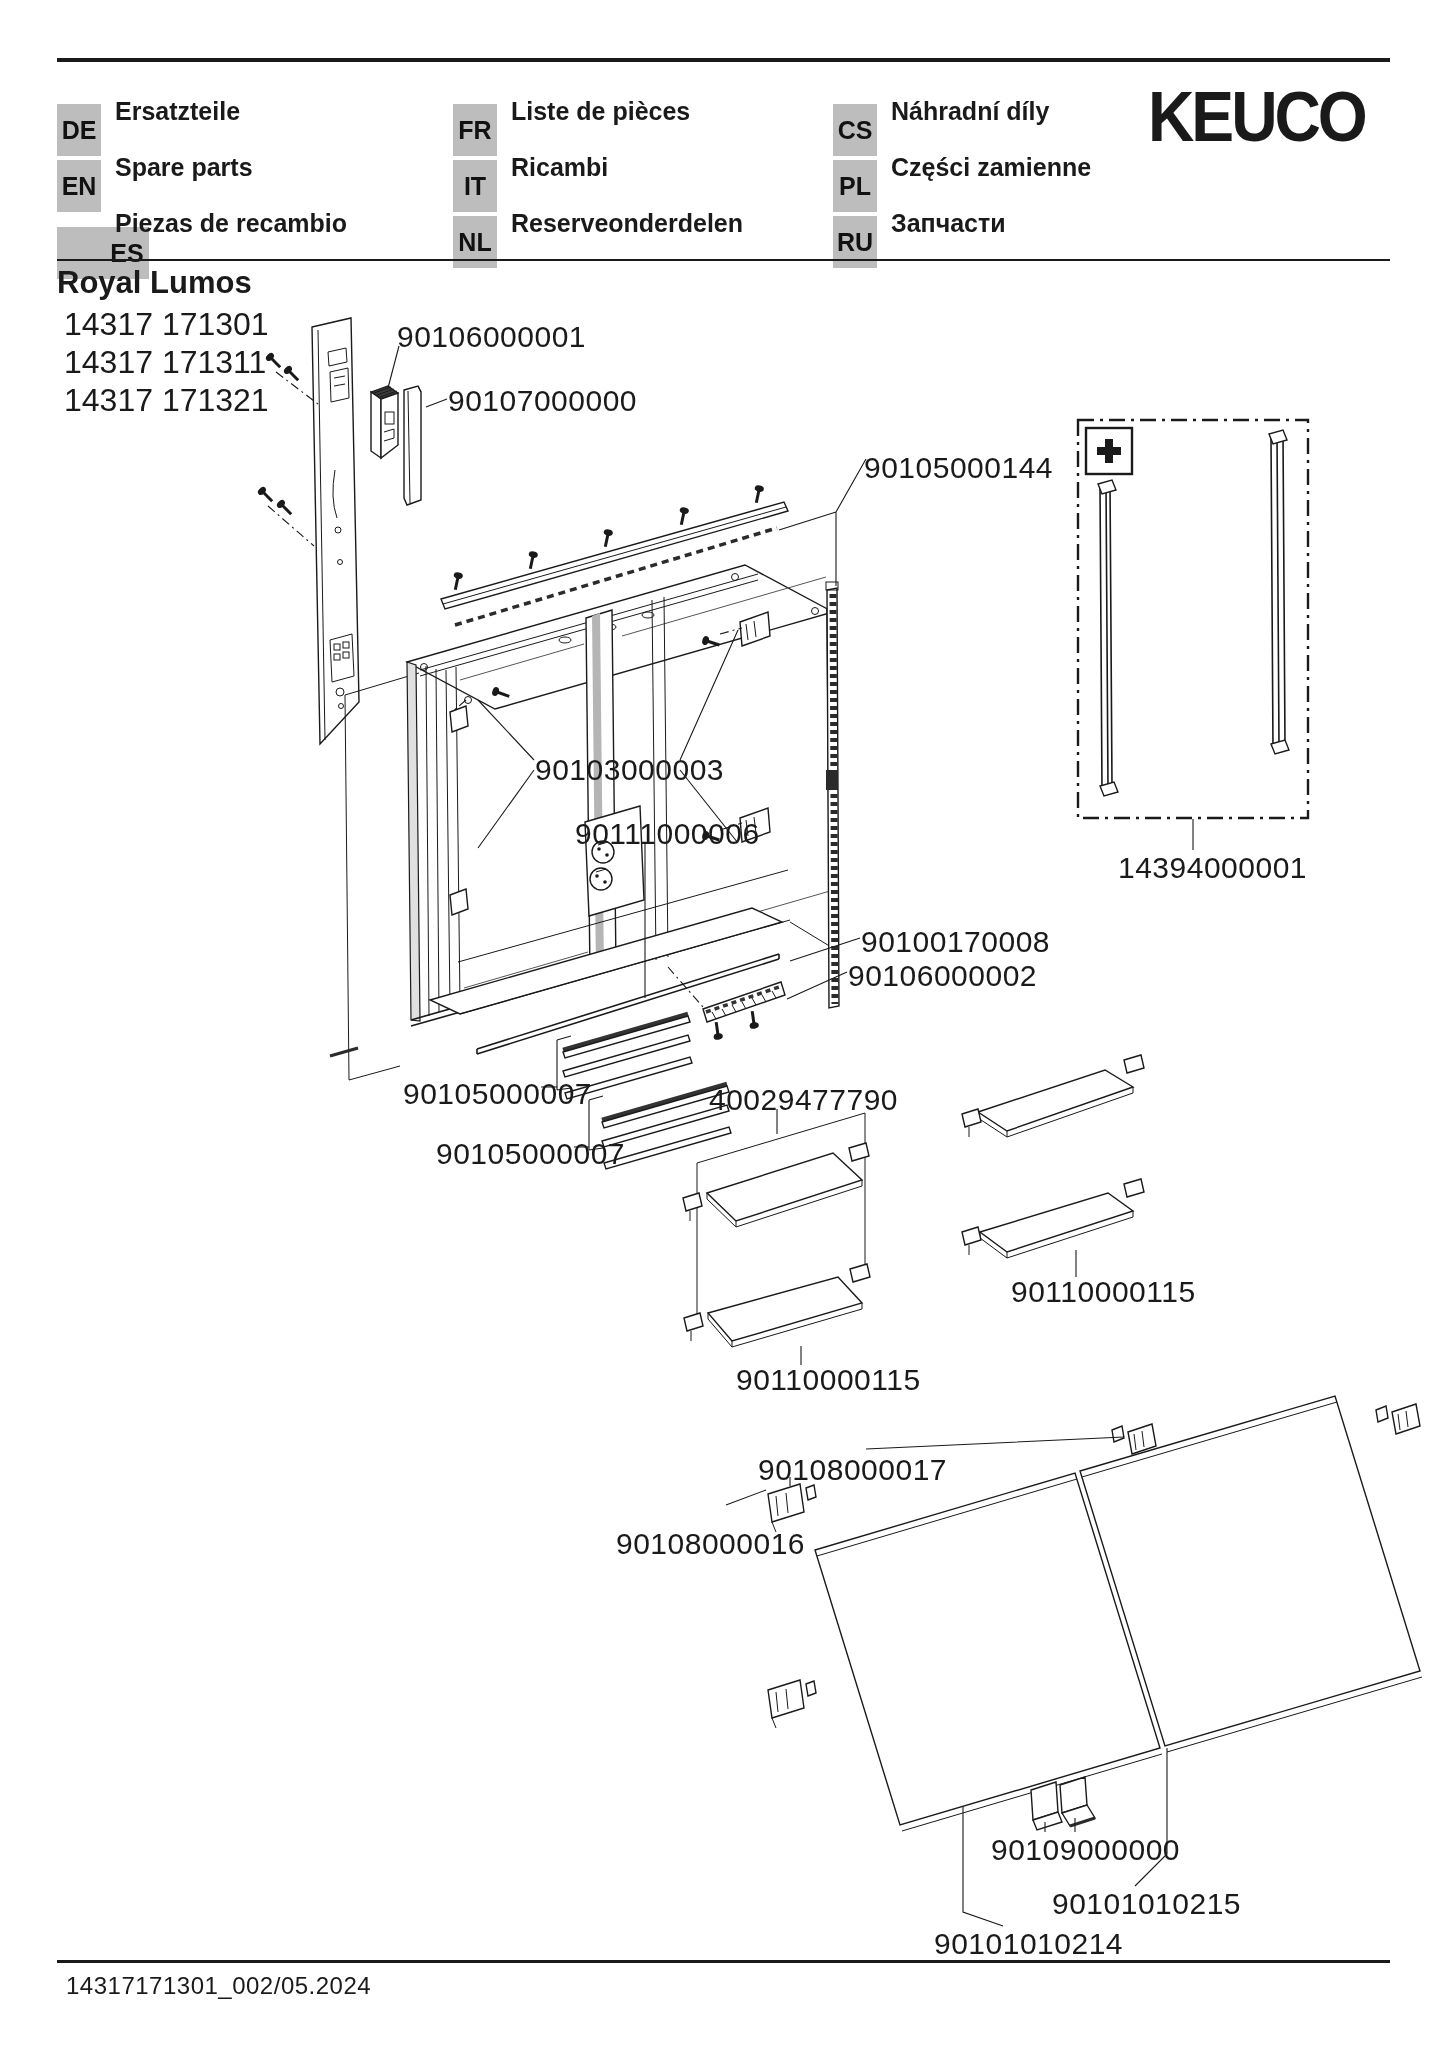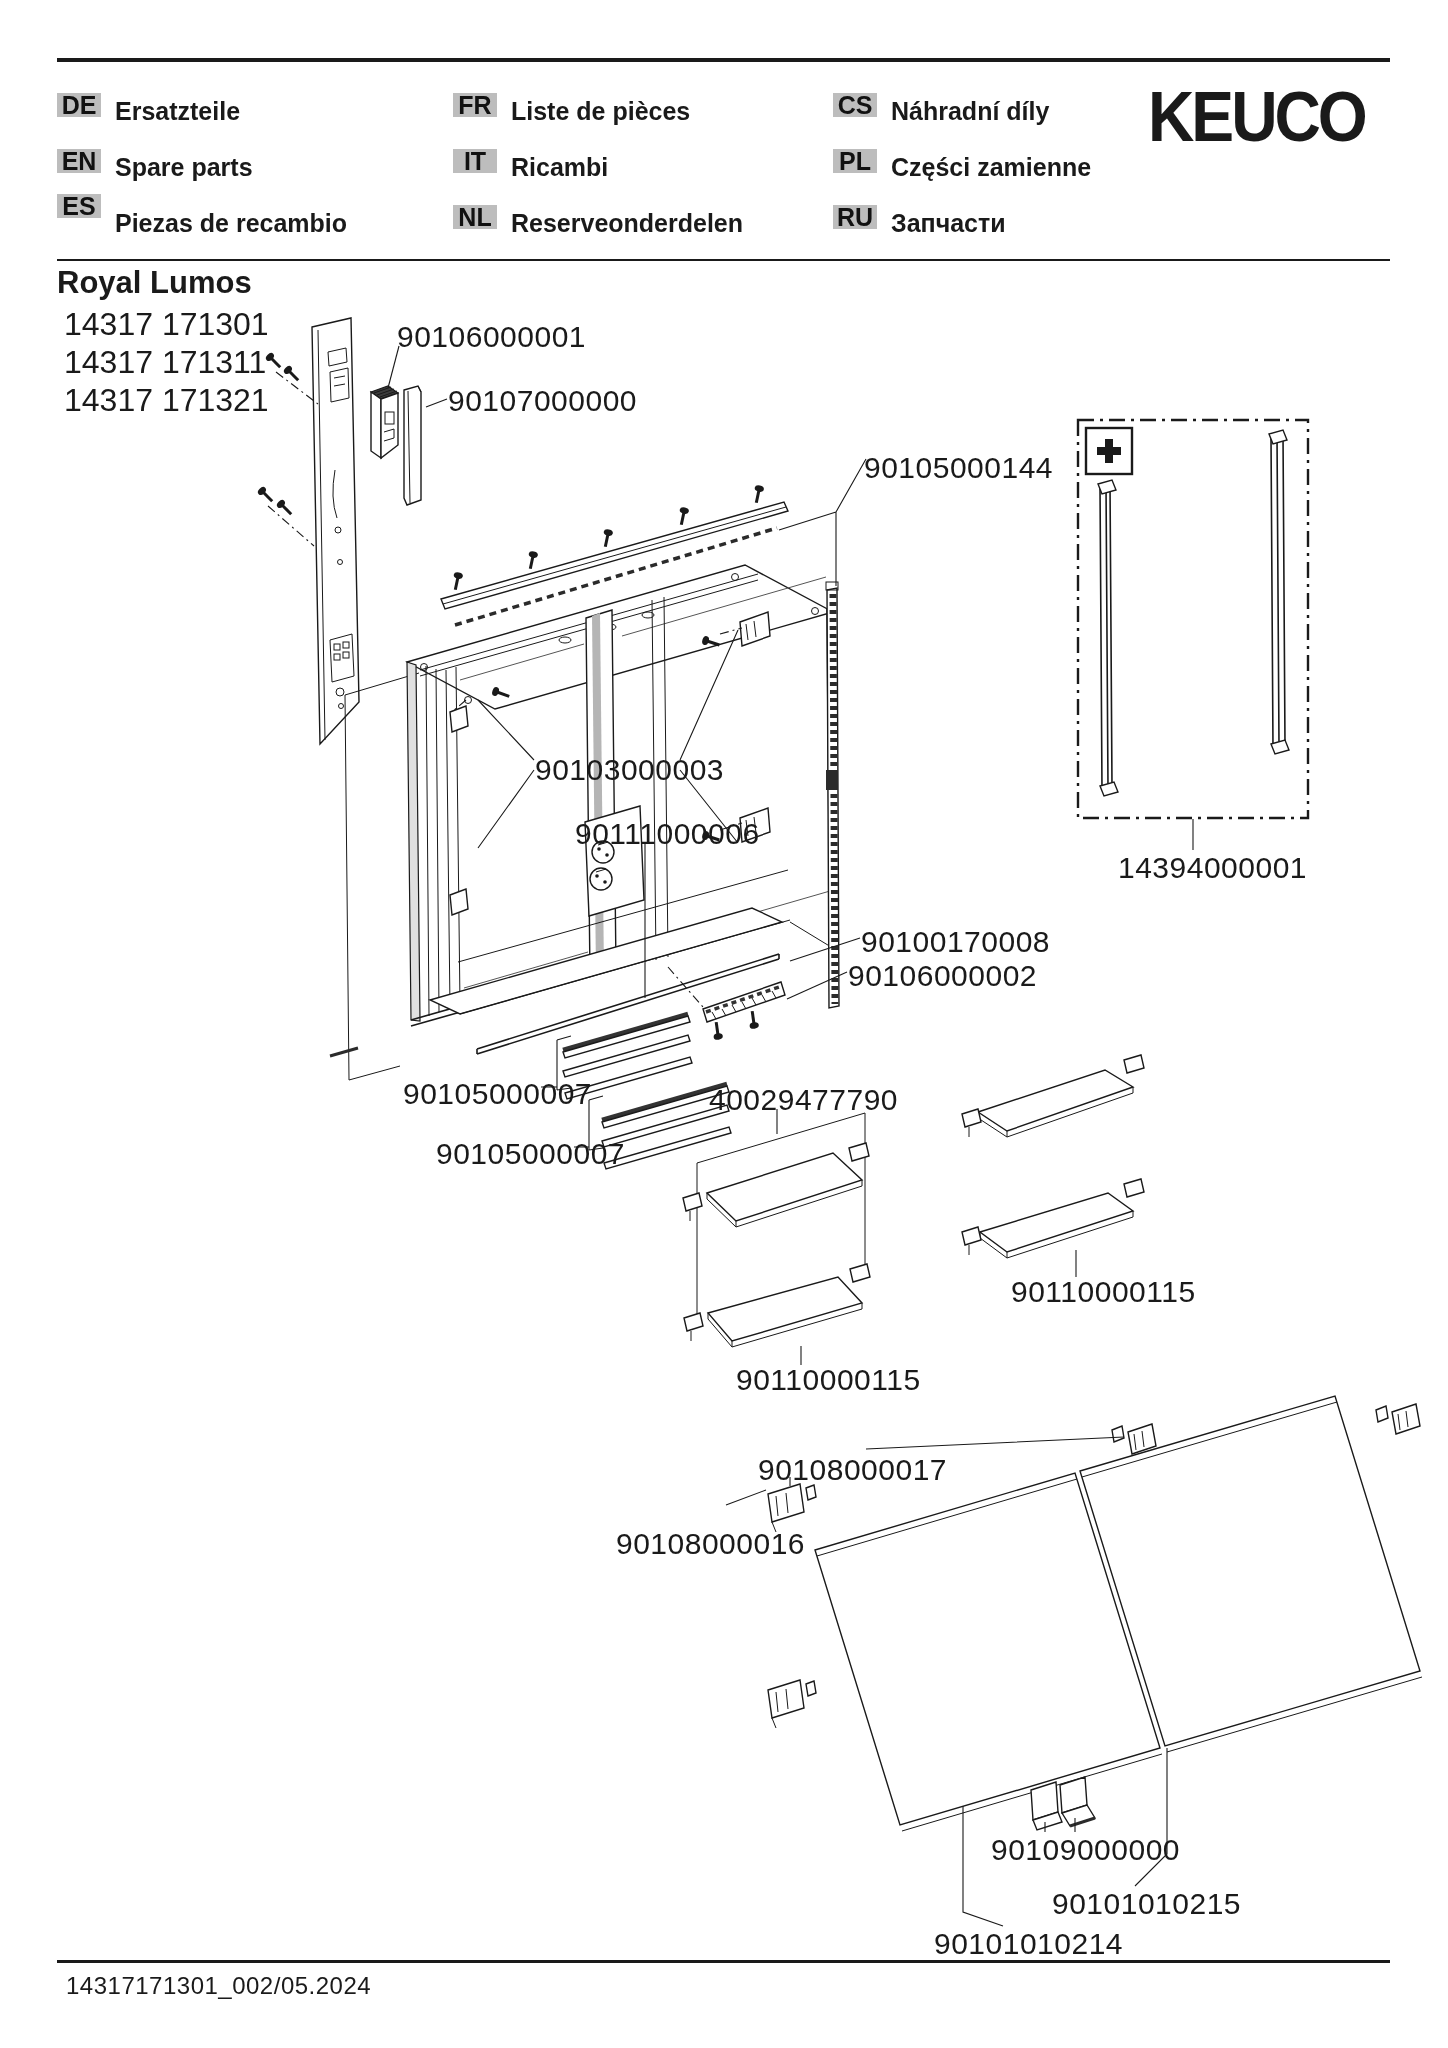--- a/index.html
+++ b/index.html
@@ -6,22 +6,22 @@
   #page{
     position:relative;width:1448px;height:2048px;background:#ffffff;
     font-family:"Liberation Sans",sans-serif;color:#1a1a1a;overflow:hidden;
     margin:0 auto;
   }
   .hrule{position:absolute;background:#1a1a1a;}
   #rule-top{left:57px;top:58px;width:1333px;height:4px;}
   #rule-mid{left:57px;top:259px;width:1333px;height:2px;}
   #rule-foot{left:57px;top:1960px;width:1333px;height:3px;}
   .lang-badge{
-    position:absolute;width:44px;height:24px;background:#bdbdbd;color:#111;
-    font-weight:bold;font-size:25px;display:flex;align-items:center;justify-content:center;
+    position:absolute;width:44px;height:52px;background:#bdbdbd;color:#111;
+    font-weight:bold;font-size:25px;display:flex;align-items:center;justify-content:center;margin-top:11px;
   }
   .lang-label{
     position:absolute;font-weight:bold;font-size:25px;line-height:36px;white-space:nowrap;
   }
   #brand{
     position:absolute;left:1148px;top:76px;font-size:63px;font-weight:bold;
     letter-spacing:-3px;transform:scale(1.02,1.12);transform-origin:left top;white-space:nowrap;
   }
   #product-name{position:absolute;left:57px;top:265px;font-size:31px;font-weight:bold;white-space:nowrap;}
   .model-number{position:absolute;left:64px;font-size:32px;white-space:nowrap;}
@@ -46,21 +46,21 @@
 <body>
 
 <div id="page">
 
   <div id="rule-top" class="hrule"></div>
 
   <div class="lang-badge" style="left:57px;top:93px;">DE</div>
   <div class="lang-label" style="left:115px;top:93px;">Ersatzteile</div>
   <div class="lang-badge" style="left:57px;top:149px;">EN</div>
   <div class="lang-label" style="left:115px;top:149px;">Spare parts</div>
-  <div class="lang-badge" style="left:57px;top:194px;">ES</div>
+  <div class="lang-badge" style="left:57px;top:216px;padding-left:48px;">ES</div>
   <div class="lang-label" style="left:115px;top:205px;">Piezas de recambio</div>
 
   <div class="lang-badge" style="left:453px;top:93px;">FR</div>
   <div class="lang-label" style="left:511px;top:93px;">Liste de pièces</div>
   <div class="lang-badge" style="left:453px;top:149px;">IT</div>
   <div class="lang-label" style="left:511px;top:149px;">Ricambi</div>
   <div class="lang-badge" style="left:453px;top:205px;">NL</div>
   <div class="lang-label" style="left:511px;top:205px;">Reserveonderdelen</div>
 
   <div class="lang-badge" style="left:833px;top:93px;">CS</div>

